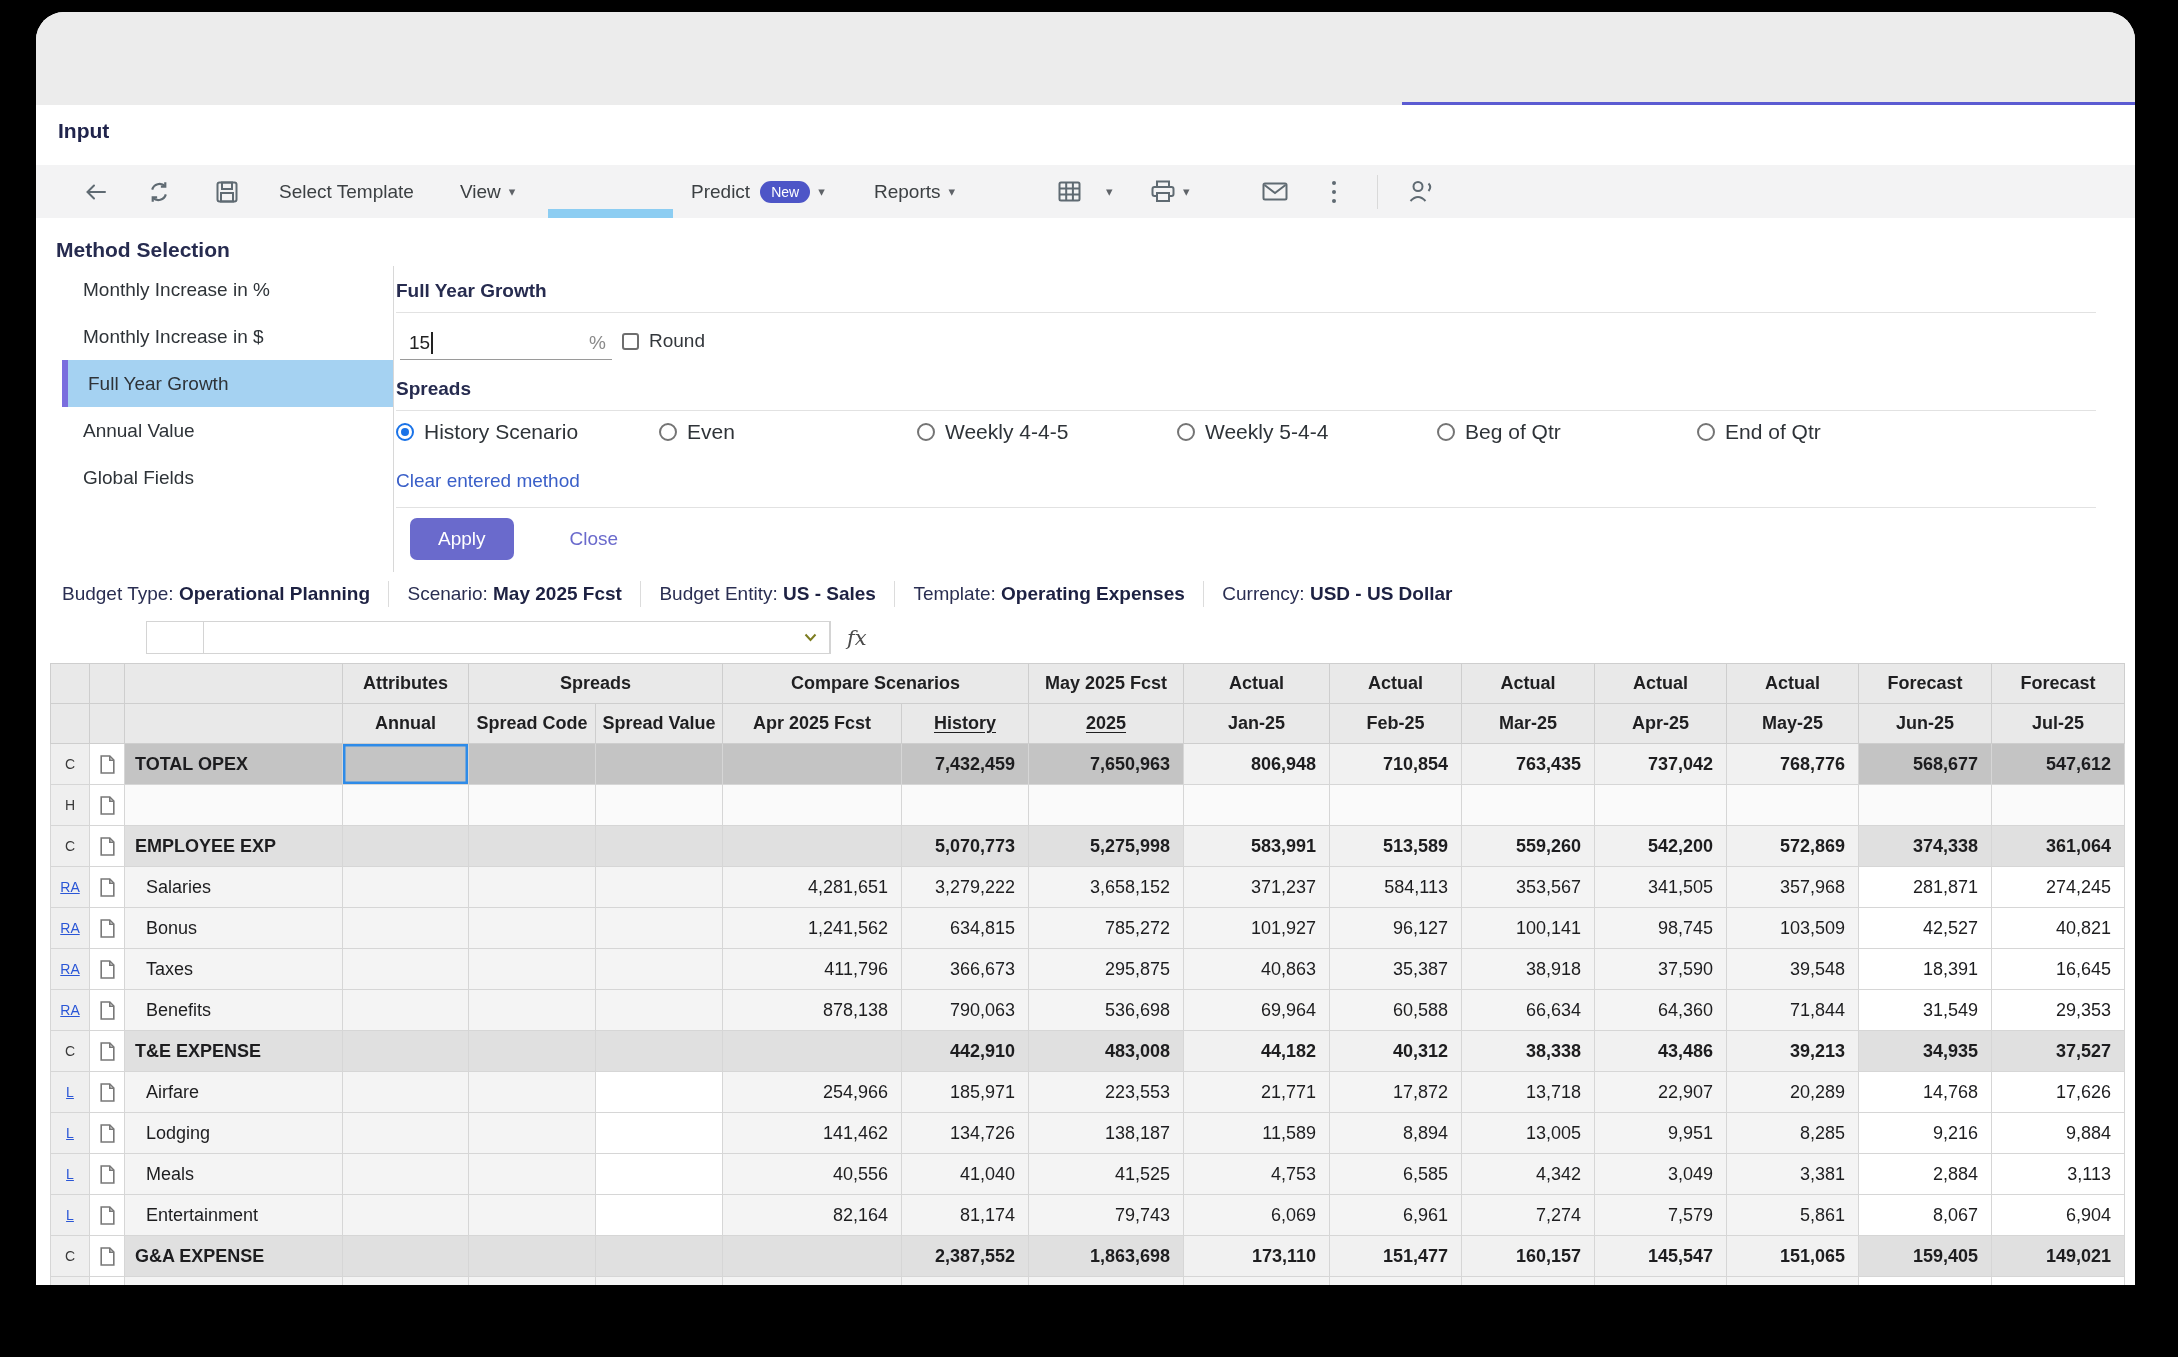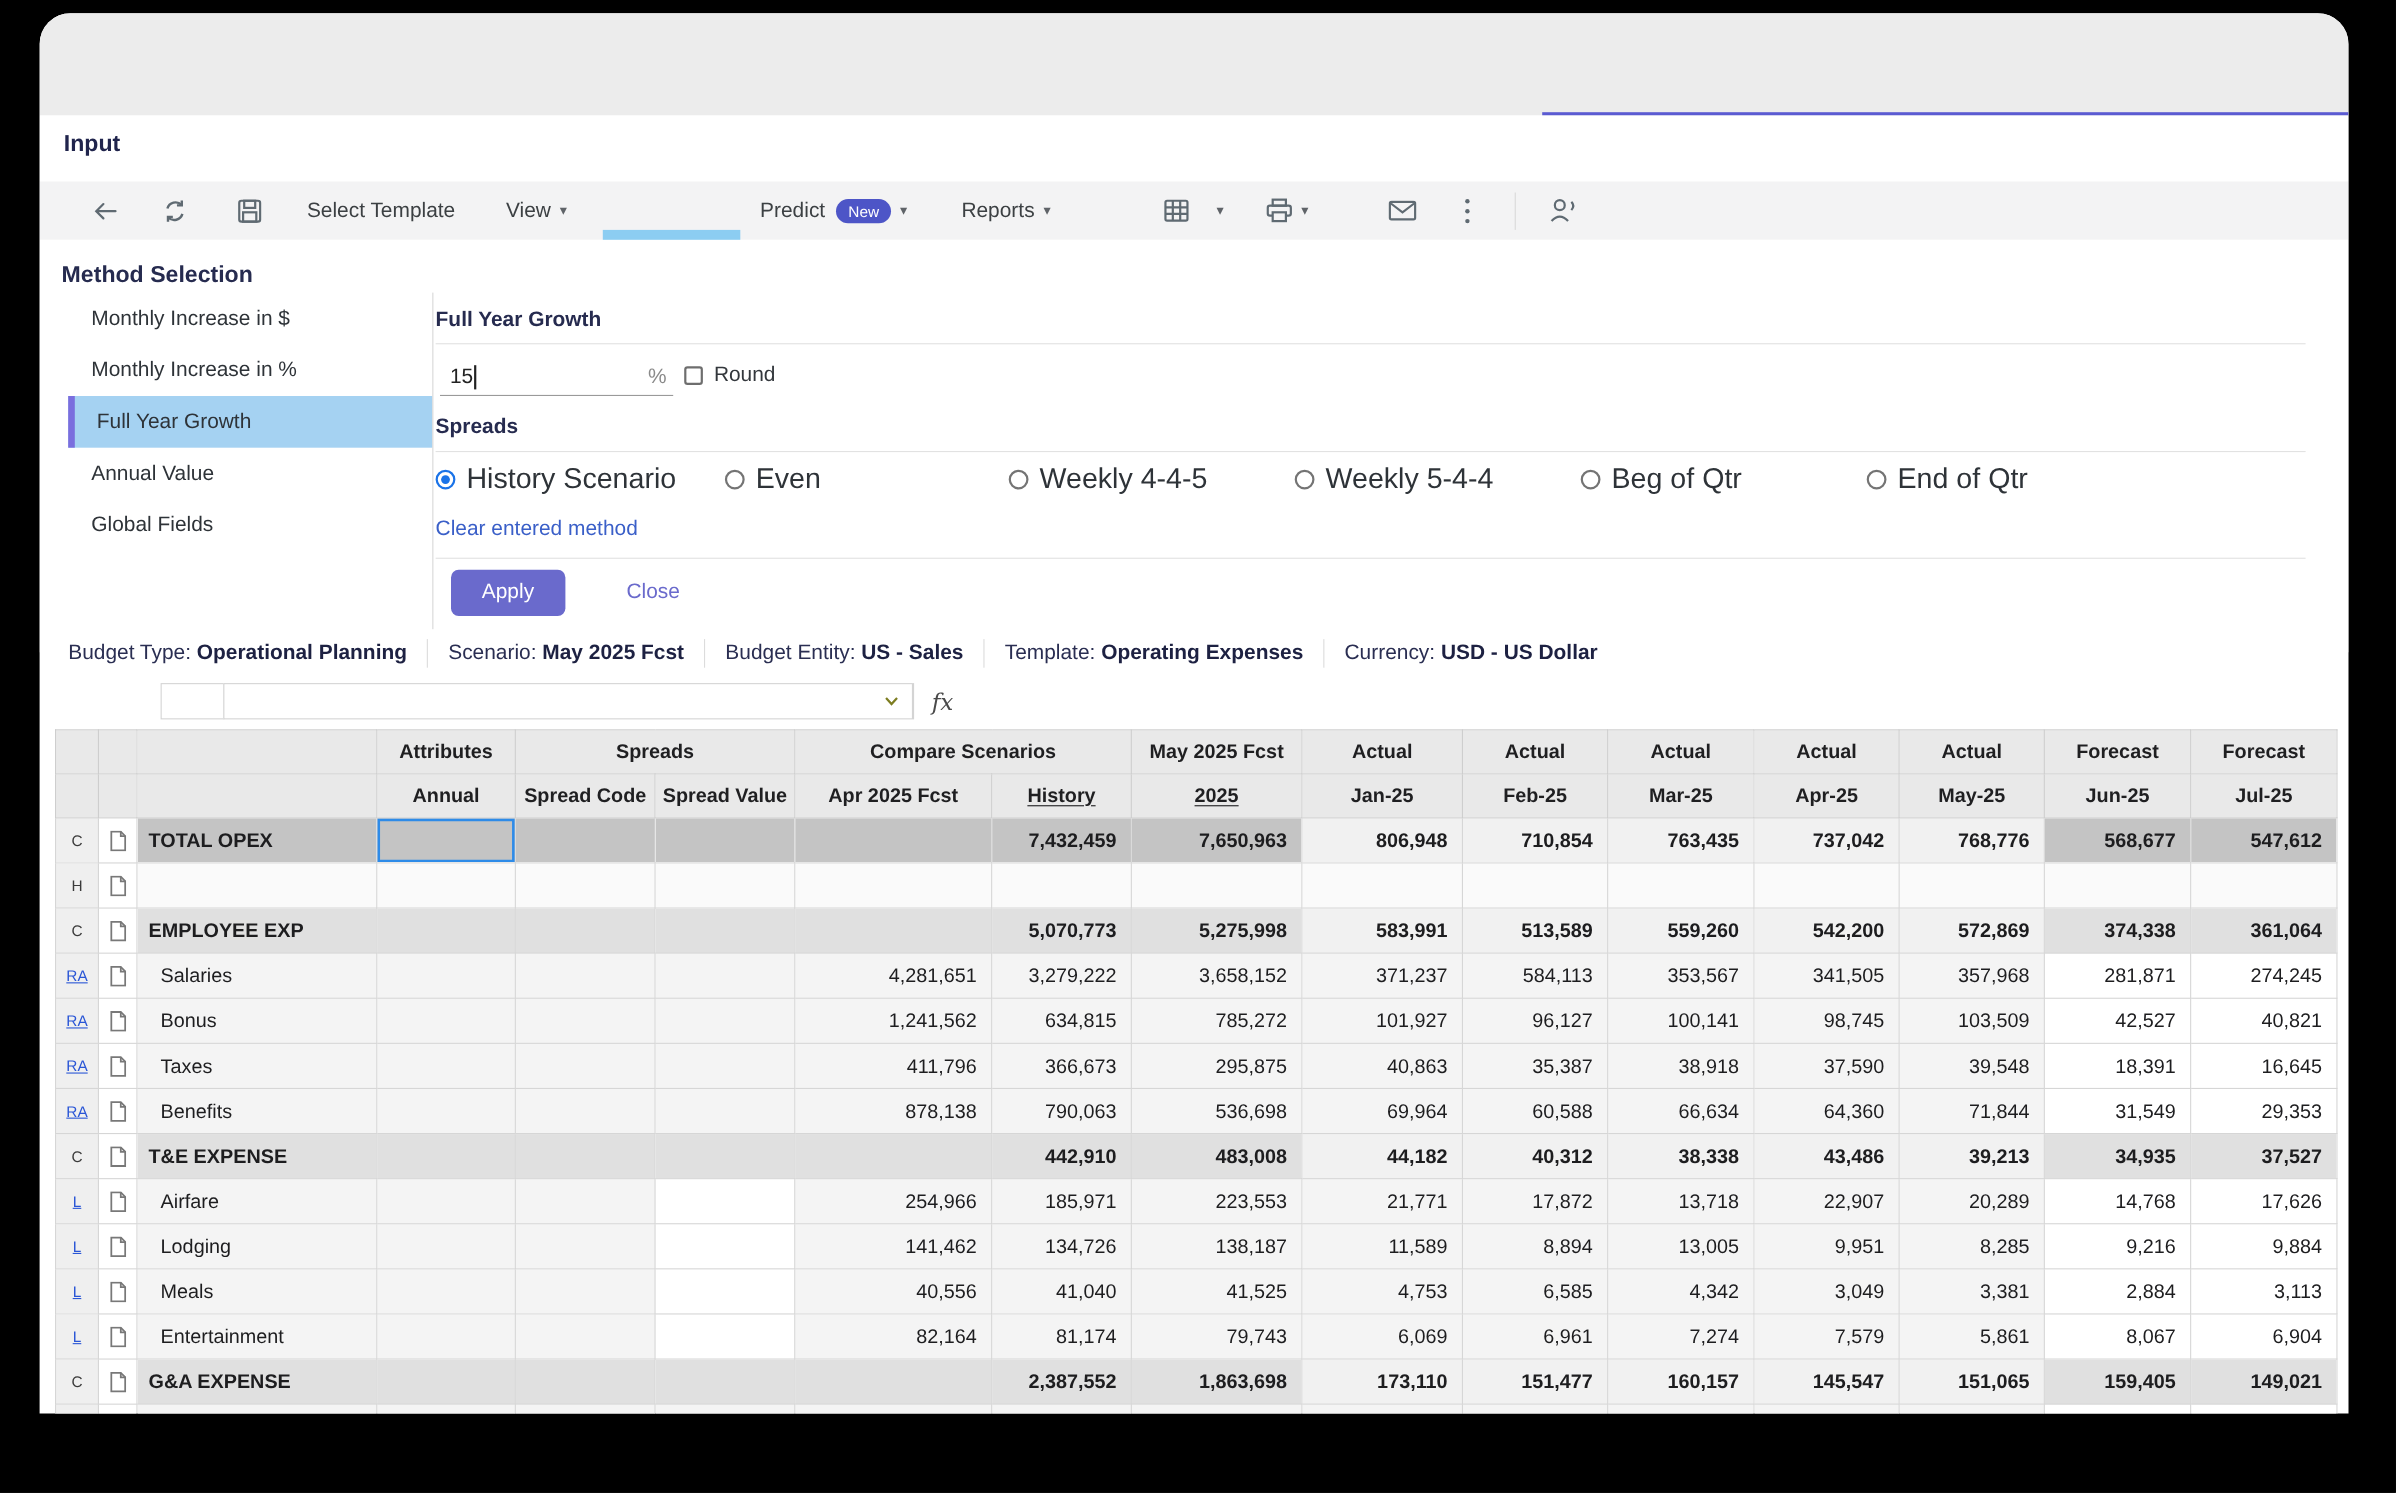--- a/index.html
+++ b/index.html
@@ -39,21 +39,21 @@
   .ms-panel { position:absolute; left:360px; top:52px; width:1700px; height:310px; }
   .p-title { position:absolute; left:0; font-size:19px; font-weight:600; color:#262b4f; }
   .p-rule { position:absolute; left:0; width:100%; height:1px; background:#e2e2e2; }
   .growth-input { position:absolute; left:4px; top:56px; width:212px; height:34px; border-bottom:1px solid #9a9a9a;
                   display:flex; align-items:center; padding:0 6px 0 9px; font-size:19px; color:#222; }
   .growth-input .cursor { display:inline-block; width:1.5px; height:22px; background:#222; margin-left:1px; }
   .growth-input .pct { margin-left:auto; color:#8a8a8a; }
   .round-wrap { position:absolute; left:226px; top:60px; display:flex; align-items:center; gap:10px; font-size:19px; color:#33373c; }
   .checkbox { width:17px; height:17px; border:2px solid #6e6e6e; border-radius:3px; background:#fff; }
   .spread-options { position:absolute; left:0; top:150px; width:100%; height:44px; }
-  .radio-opt { position:absolute; top:0; display:flex; align-items:center; gap:10px; font-size:26px; color:#2e3338; }
+  .radio-opt { position:absolute; top:0; display:flex; align-items:center; gap:10px; font-size:21px; color:#2e3338; }
   .radio { width:18px; height:18px; border:2px solid #747474; border-radius:50%; background:#fff; position:relative; }
   .radio.checked { border-color:#1a73e8; }
   .radio.checked::after { content:""; position:absolute; left:3px; top:3px; width:8px; height:8px; border-radius:50%; background:#1a73e8; }
   .clear-link { position:absolute; left:0; top:200px; font-size:19px; color:#3a5fc8; cursor:pointer; }
   .actions { position:absolute; left:0; top:248px; display:flex; align-items:center; gap:56px; }
   .apply-btn { margin-left:14px; background:#6a6acc; color:#fff; font-size:19px; border:none; border-radius:7px;
                padding:10px 28px; cursor:pointer; font-family:"Liberation Sans", sans-serif; }
   .close-btn { color:#6a6acc; font-size:19px; cursor:pointer; }
 
   
@@ -183,22 +183,22 @@
           <circle cx="10" cy="6.5" r="4.5" fill="none" stroke="#5f6a72" stroke-width="2"></circle>
           <path d="M2.5 21 q7.5 -8 15 0" fill="none" stroke="#5f6a72" stroke-width="2"></path>
           <path d="M20.5 3.5 q3.5 3.5 0 7.5" fill="none" stroke="#5f6a72" stroke-width="2"></path>
         </svg>
       </div>
     </div>
 
     <div class="method-section">
       <div class="ms-title">Method Selection</div>
       <div class="method-sidebar">
+          <div class="ms-item"><span class="sel-bar"></span><span>Monthly Increase in %</span></div>
           <div class="ms-item"><span class="sel-bar"></span><span>Monthly Increase in $</span></div>
-          <div class="ms-item"><span class="sel-bar"></span><span>Monthly Increase in %</span></div>
           <div class="ms-item selected"><span class="sel-bar"></span><span>Full Year Growth</span></div>
           <div class="ms-item"><span class="sel-bar"></span><span>Annual Value</span></div>
           <div class="ms-item"><span class="sel-bar"></span><span>Global Fields</span></div>
         </div>
       <div class="ms-divider"></div>
 
       <div class="ms-panel">
         <div class="p-title" style="top:10px">Full Year Growth</div>
         <div class="p-rule" style="top:42px"></div>
 

